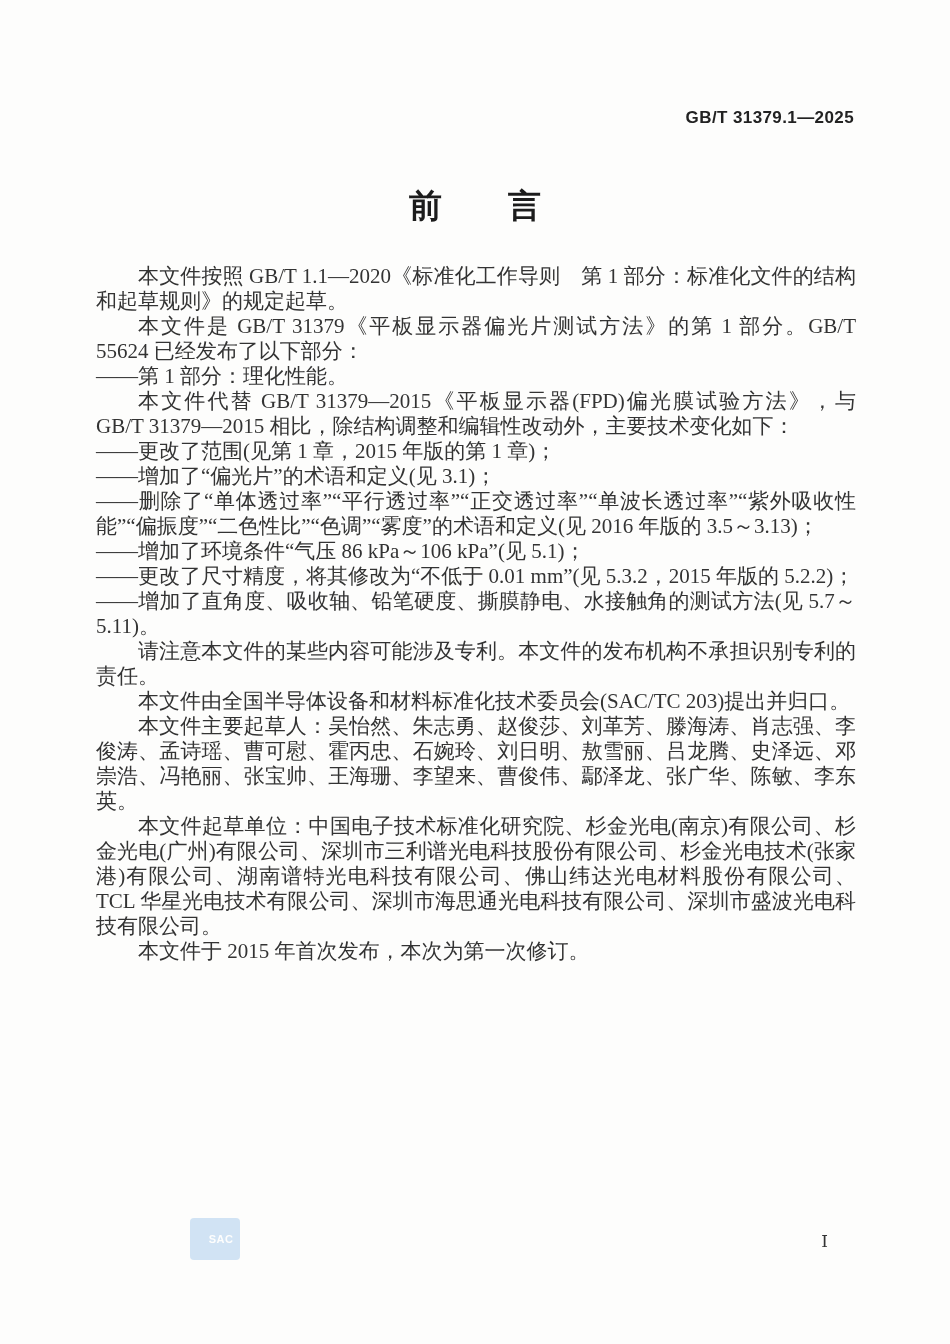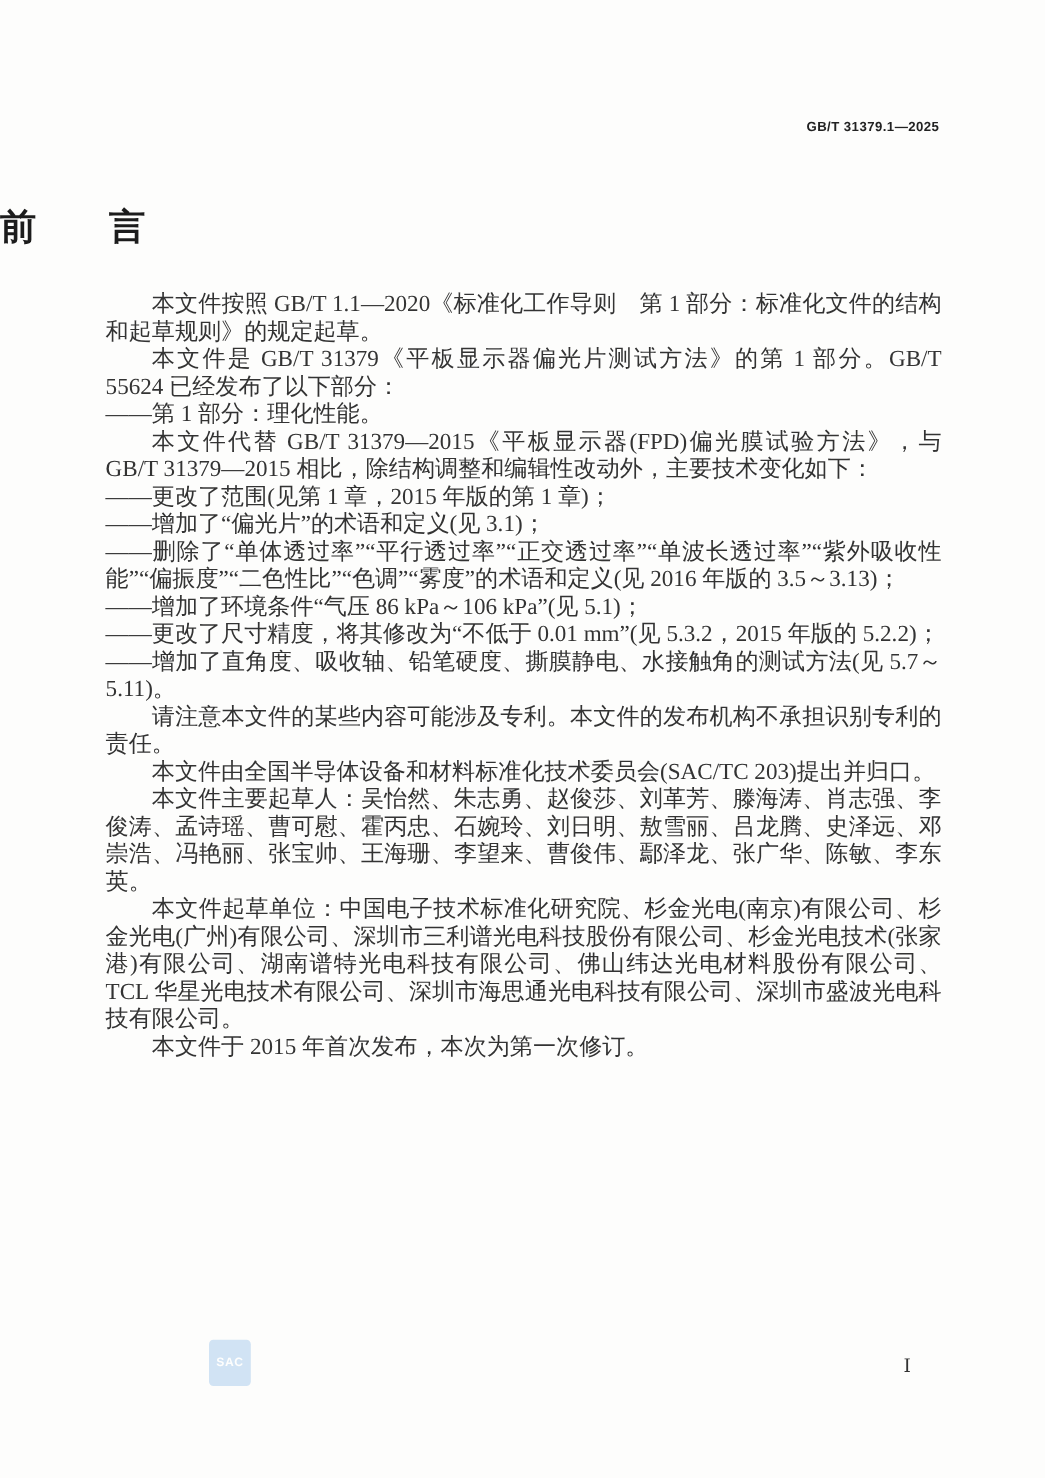--- a/index.html
+++ b/index.html
@@ -16,31 +16,31 @@
     overflow: hidden;
     font-family: "Liberation Serif", "DejaVu Serif", serif;
     color: #2e2e2e;
   }
   .header-code {
     position: absolute;
     top: 108px;
     right: 96px;
     font-family: "Liberation Sans", "DejaVu Sans", sans-serif;
     font-weight: 700;
-    font-size: 12px;
+    font-size: 17px;
     letter-spacing: 0.4px;
     color: #222;
   }
   .doc-title {
     position: absolute;
     top: 184px;
     left: 0;
     width: 100%;
     margin: 0;
-    text-align: left;
+    text-align: center;
     font-family: "Liberation Sans", "DejaVu Sans", sans-serif;
     font-weight: 700;
     font-size: 33px;
     color: #1c1c1c;
   }
   .doc-body {
     position: absolute;
     top: 264px;
     left: 96px;
     width: 760px;
@@ -65,20 +65,21 @@
     left: 190px;
     top: 1218px;
     width: 38px;
     height: 42px;
     background: #aecfee;
     opacity: 0.55;
     border-radius: 4px;
     display: flex;
     align-items: center;
     justify-content: center;
+    padding-left: 12px;
   }
   .watermark span {
     font-family: "Liberation Sans", "DejaVu Sans", sans-serif;
     font-weight: 700;
     font-size: 11px;
     color: #ffffff;
     letter-spacing: 0.5px;
   }
   .page-number {
     position: absolute;

